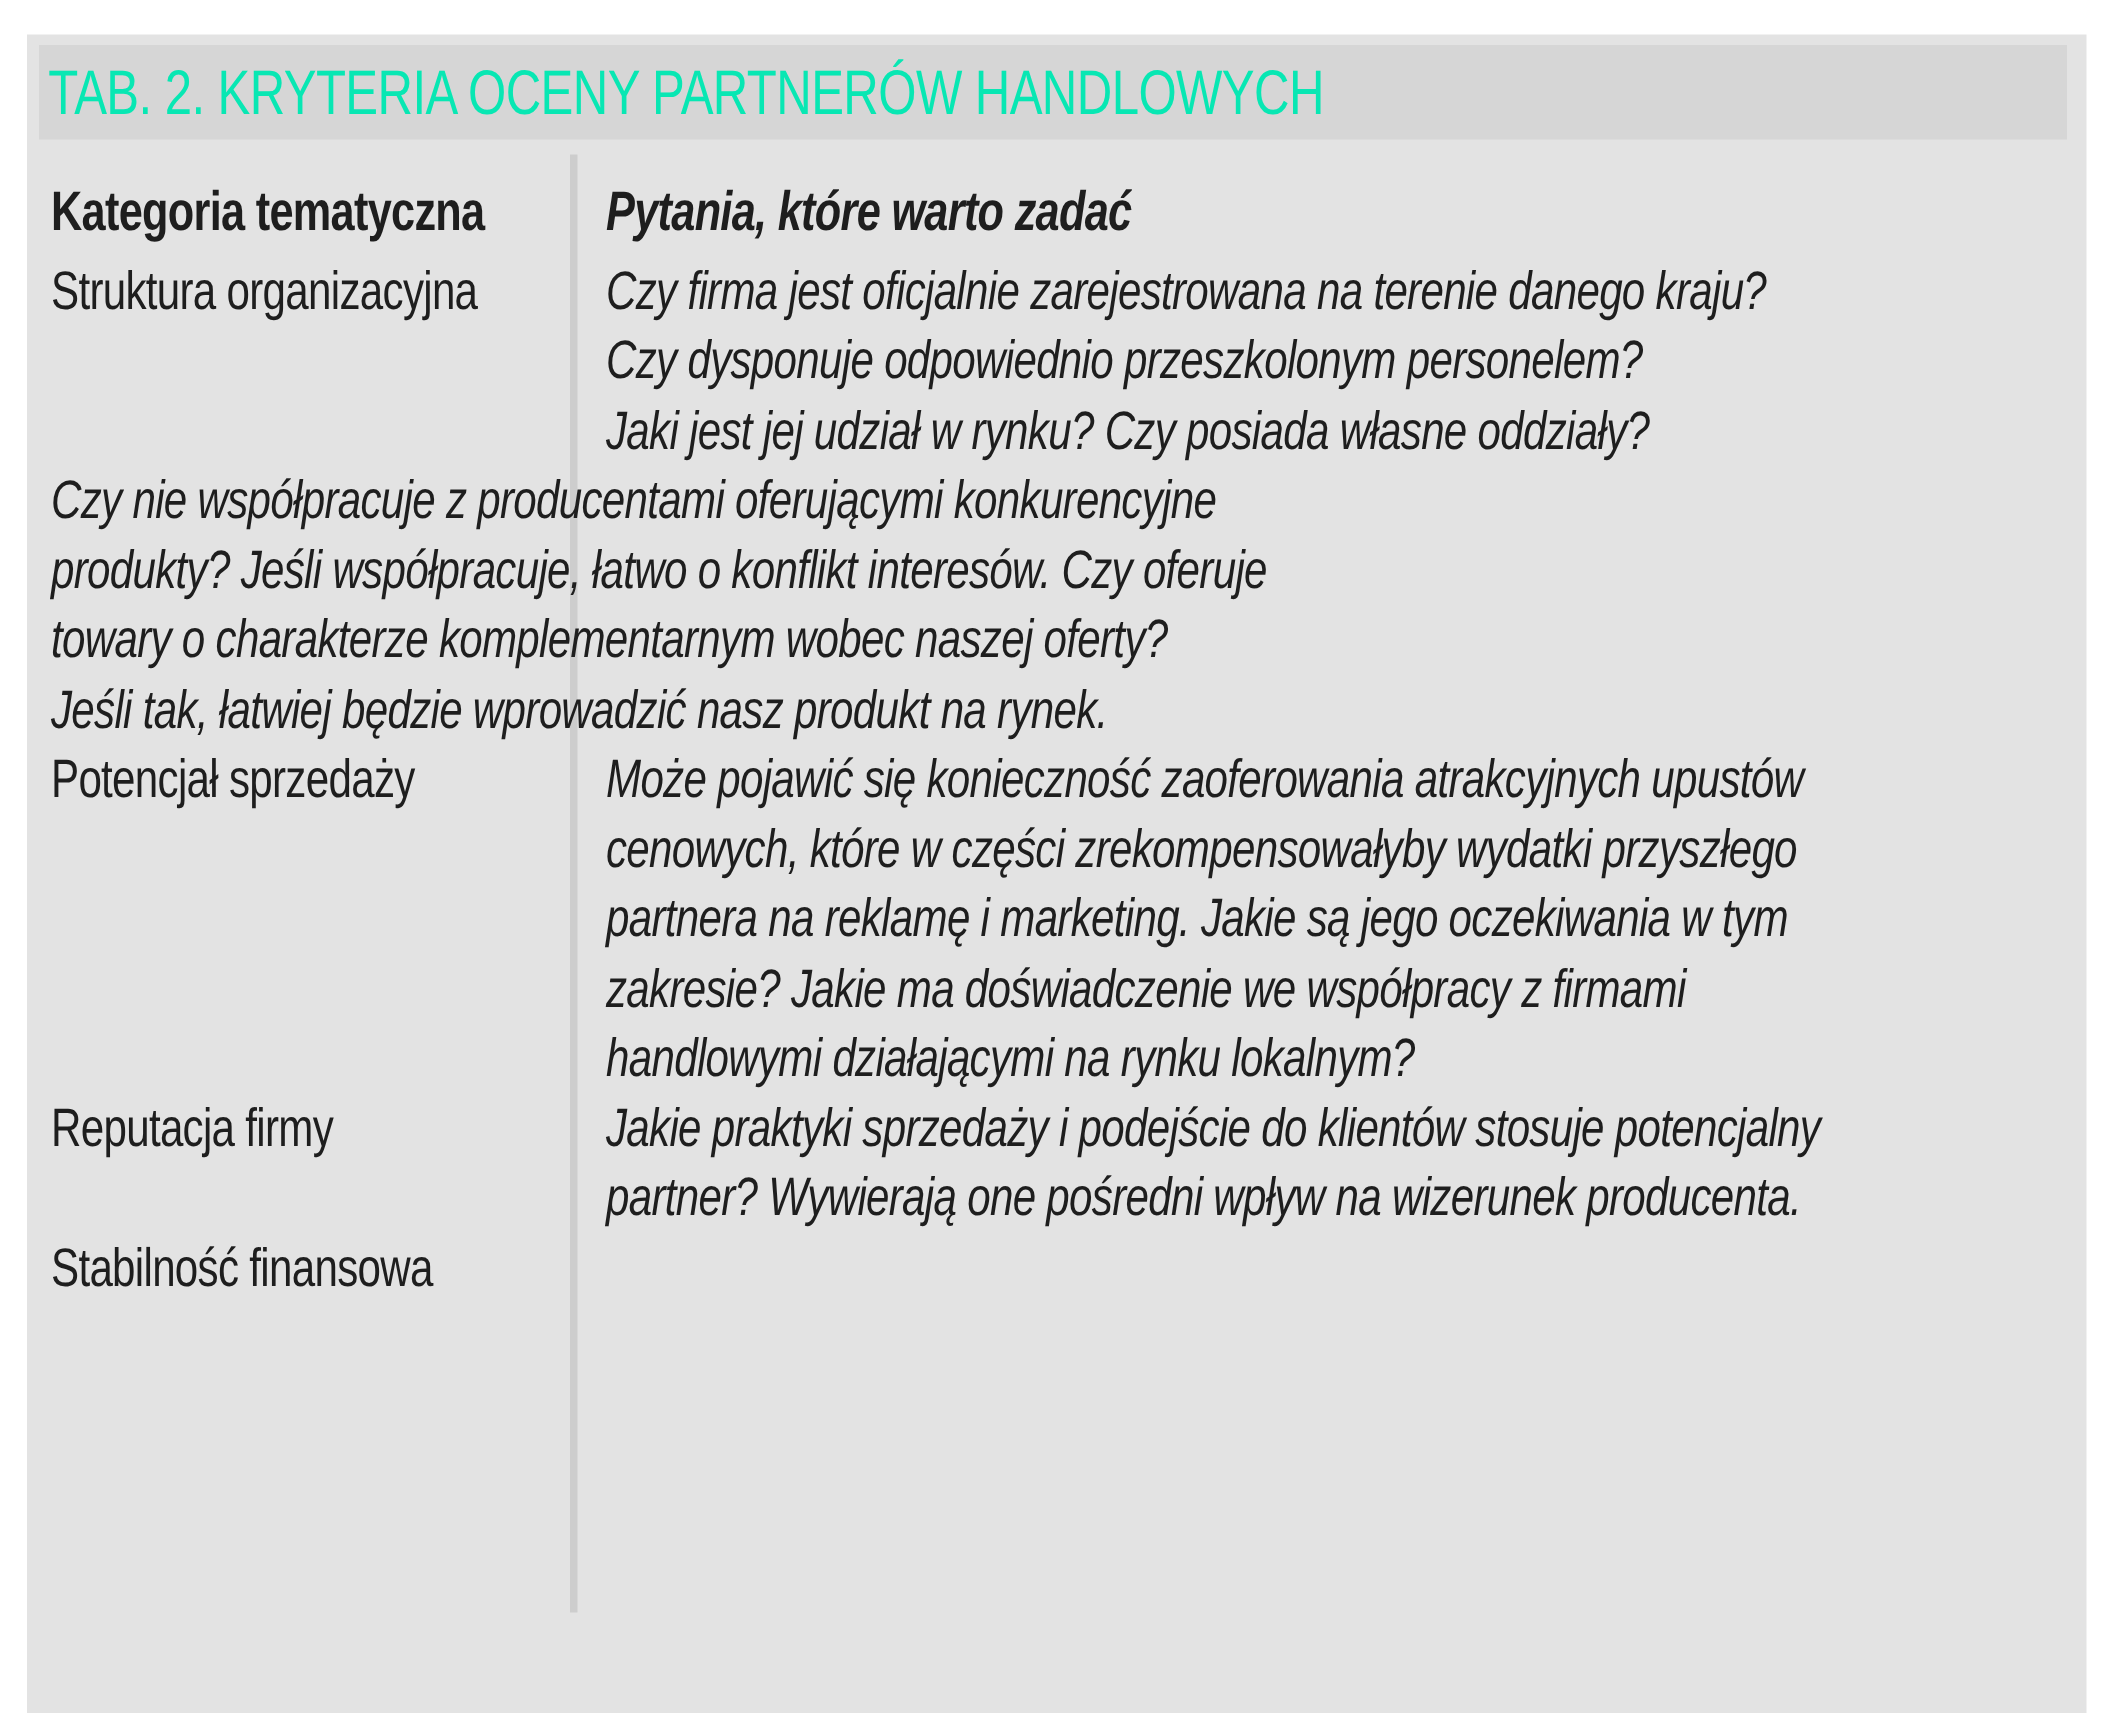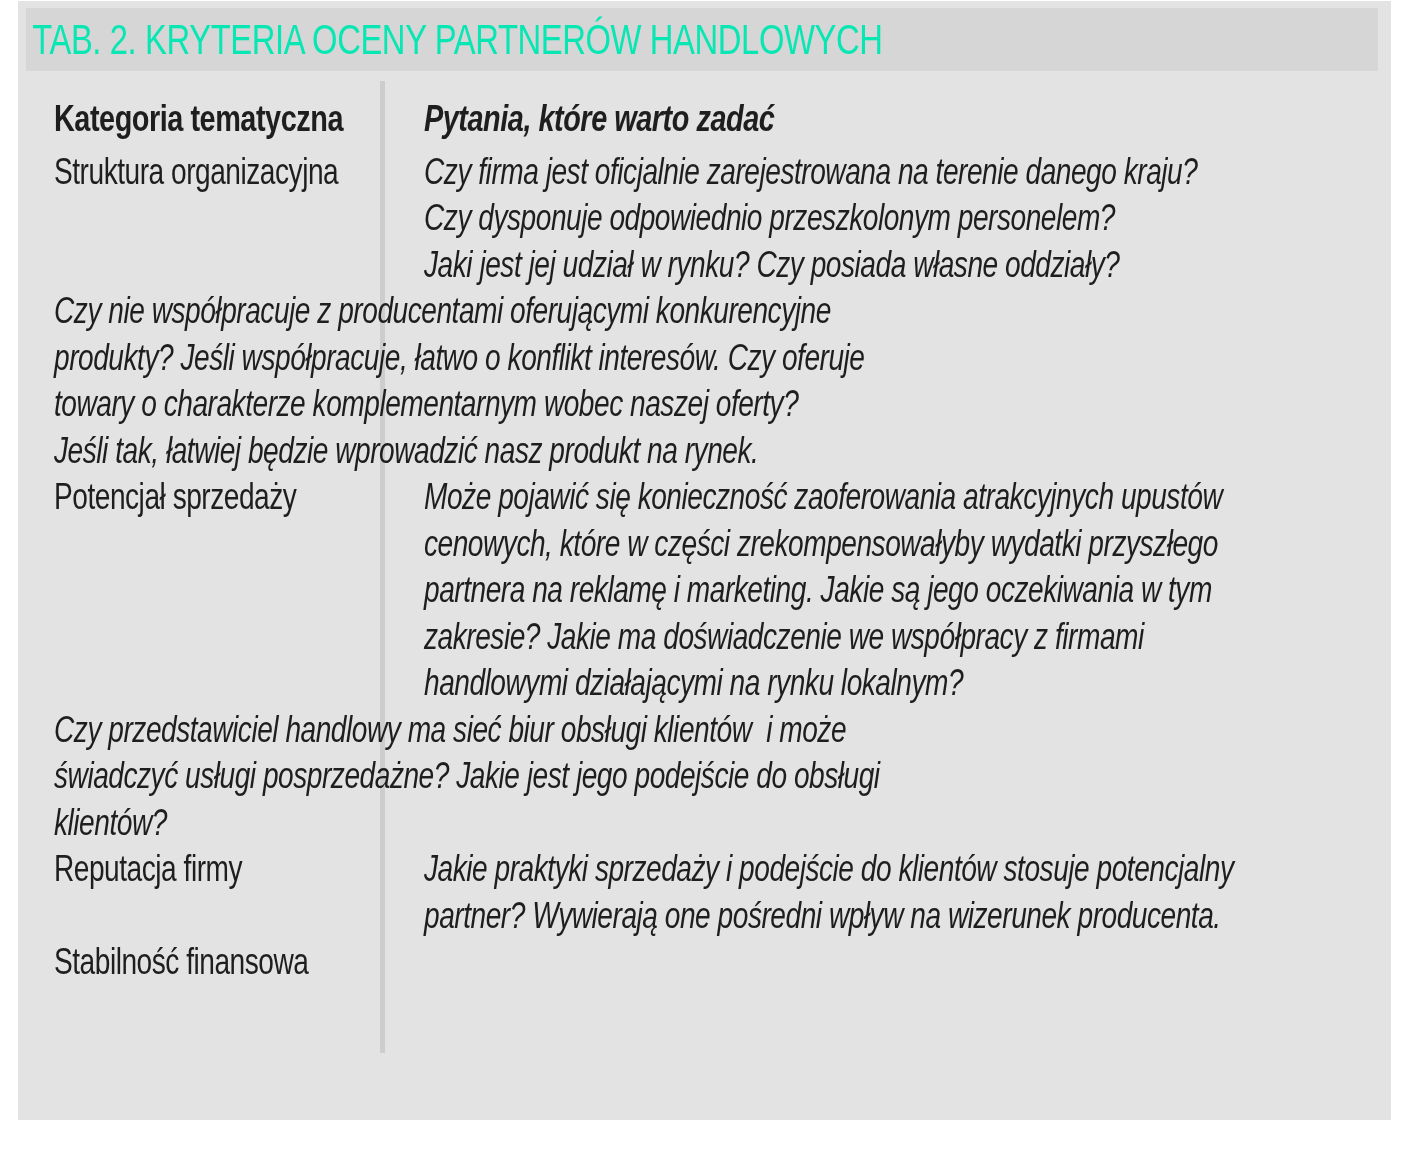--- a/index.html
+++ b/index.html
@@ -5,21 +5,21 @@
   html, body { margin: 0; padding: 0; }
   body {
     width: 1404px; height: 1152px;
     background: #ffffff;
     position: relative;
     overflow: hidden;
     font-family: "Liberation Sans", sans-serif;
   }
   .table-wrap {
     position: absolute;
-    left: 18px; top: 1px;
+    left: 18px; top: 23px;
     width: 1373px; height: 1119px;
     background: var(--table-bg, #e3e3e3);
   }
   .title-bar {
     position: absolute;
     left: 8px; top: 7px;
     width: 1352px; height: 63px;
     background: var(--title-bar-bg, #d6d6d6);
     display: flex;
     align-items: center;
@@ -36,21 +36,20 @@
   .divider {
     position: absolute;
     left: 362px; top: 80px;
     width: 5px; height: 972px;
     background: var(--divider, #cdcdcd);
   }
   .content {
     position: absolute;
     left: 16px; top: 95px;
     width: 1347px;
-    margin-left: 20px;
   }
   .row { display: flex; }
   .row.header { margin-bottom: 6px; }
   .cell { flex: none; }
   .cell.cat { width: 370px; }
   .cell.q { flex: 1; min-width: 0; font-style: italic; }
   .line {
     font-size: 36px;
     line-height: 46.5px;
     color: var(--text, #1e1e1e);
@@ -106,25 +105,20 @@
           </div>
           <div class="cell q">
             <div class="line">Może pojawić się konieczność zaoferowania atrakcyjnych upustów</div>
             <div class="line">cenowych, które w części zrekompensowałyby wydatki przyszłego</div>
             <div class="line">partnera na reklamę i marketing. Jakie są jego oczekiwania w tym</div>
             <div class="line">zakresie? Jakie ma doświadczenie we współpracy z firmami</div>
             <div class="line">handlowymi działającymi na rynku lokalnym?</div>
           </div>
         </div>
         <div class="row">
-          <div class="cell q">
-            <div class="line">Czy przedstawiciel handlowy ma sieć biur obsługi klientów  i może</div>
-            <div class="line">świadczyć usługi posprzedażne? Jakie jest jego podejście do obsługi</div>
-            <div class="line">klientów?</div>
-          </div>
         </div>
         <div class="row">
           <div class="cell cat">
             <div class="line">Reputacja firmy</div>
           </div>
           <div class="cell q">
             <div class="line">Jakie praktyki sprzedaży i podejście do klientów stosuje potencjalny</div>
             <div class="line">partner? Wywierają one pośredni wpływ na wizerunek producenta.</div>
           </div>
         </div>

